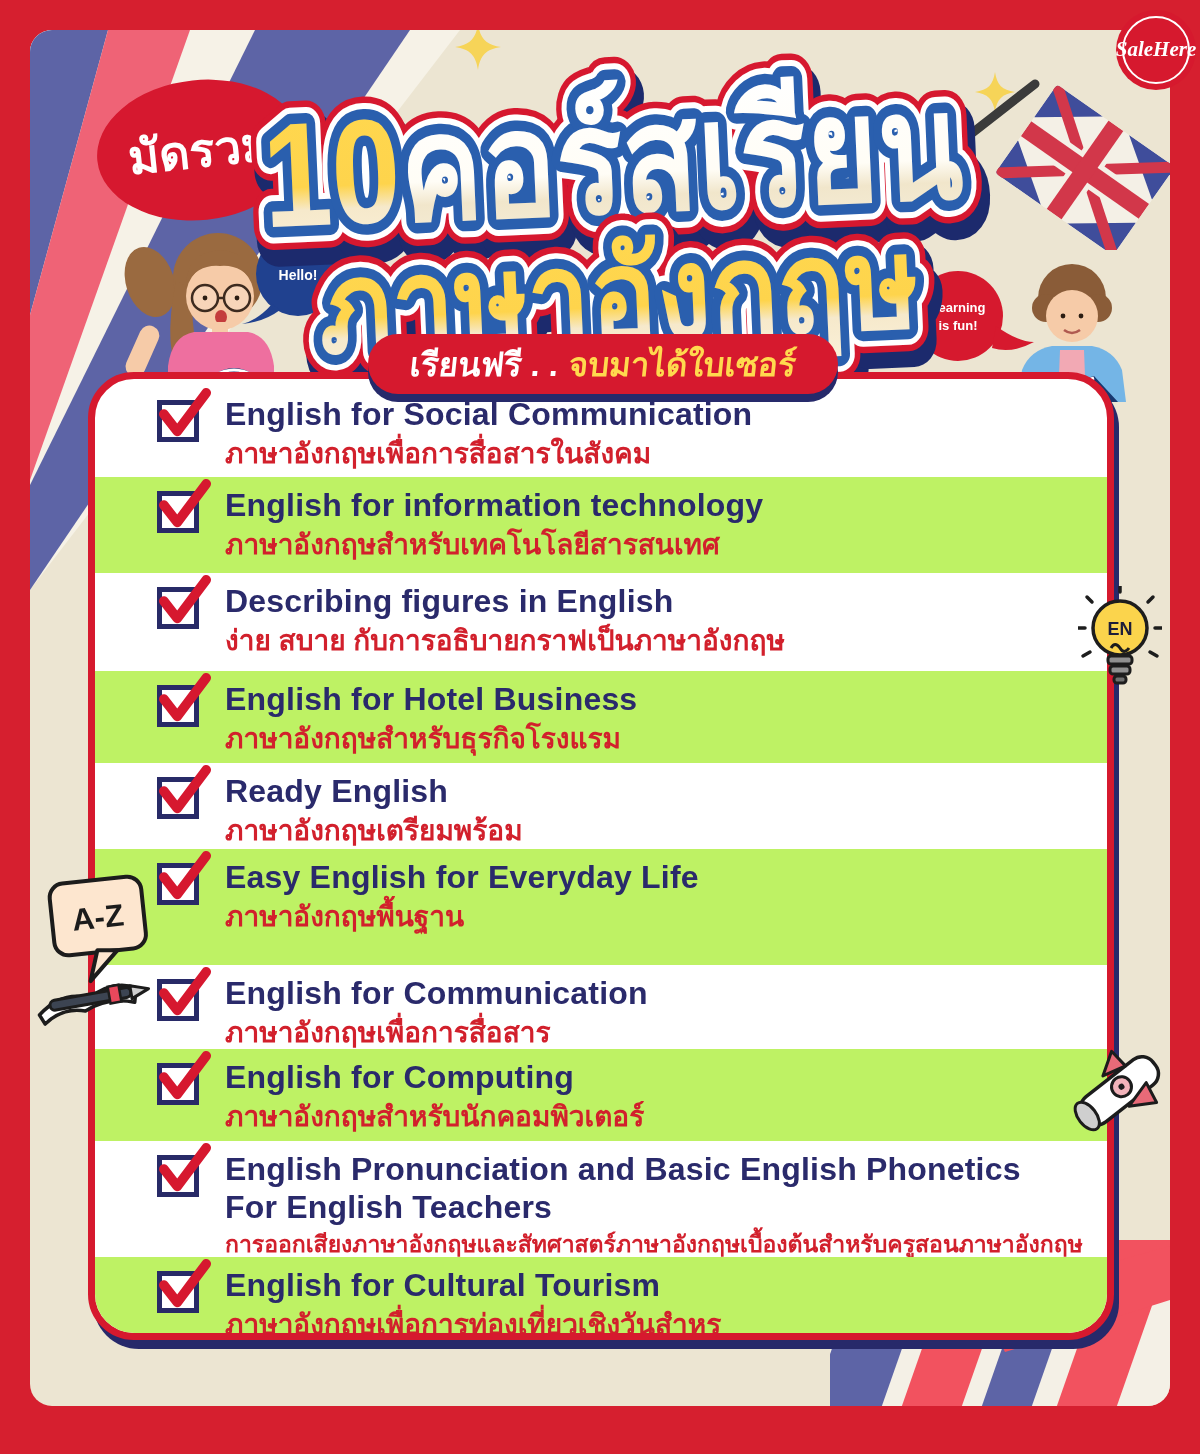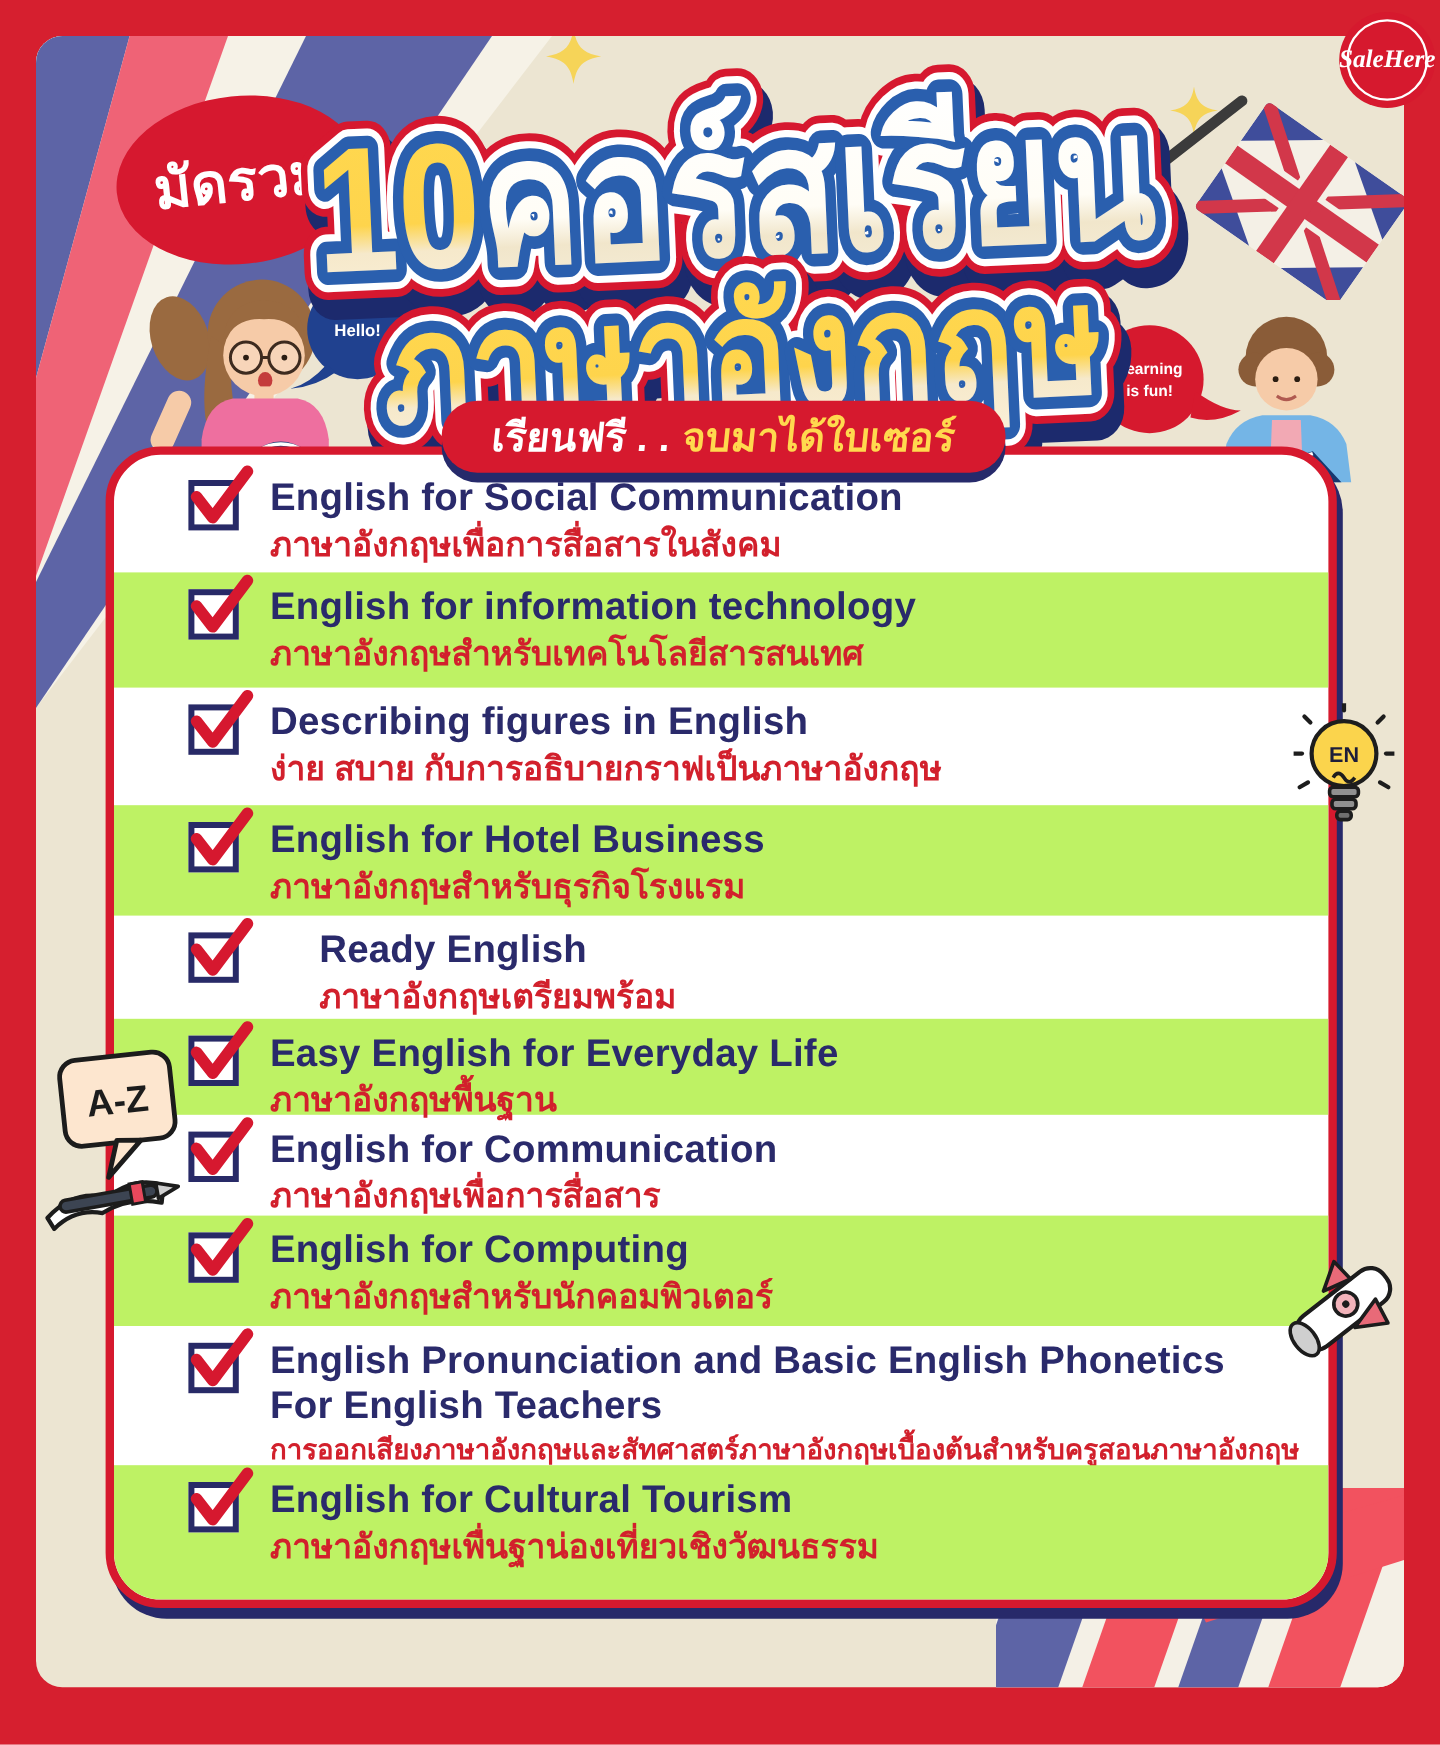--- a/index.html
+++ b/index.html
@@ -36,22 +36,22 @@
   #banner .b2{color:#ffd94e;font-size:33px;font-weight:bold;transform:skewX(-6deg);}
 
   
   #card{left:58px;top:342px;width:1026px;height:968px;background:#ffffff;border:7px solid #d6192e;border-radius:46px;box-shadow:5px 9px 0 #27296a;z-index:5;overflow:hidden;display:flex;flex-direction:column;}
   .row{display:flex;align-items:flex-start;padding:9px 26px 4px 62px;flex:0 0 auto;}
   .row.yellow{background:#bef264;}
   .row:nth-child(1){height:98px;padding-top:16px;}
   .row:nth-child(2){height:96px;}
   .row:nth-child(3){height:98px;}
   .row:nth-child(4){height:92px;}
-  .row:nth-child(5){height:86px;gap:41px;}
-  .row:nth-child(6){height:80px;}
+  .row:nth-child(5){height:86px;}
+  .row:nth-child(6){height:116px;}
   .row:nth-child(7){height:84px;}
   .row:nth-child(8){height:92px;}
   .row:nth-child(9){height:116px;}
   .row:nth-child(10){flex:1 1 auto;}
   .cbx{flex:0 0 auto;position:relative;width:42px;height:42px;background:#ffffff;border:5px solid #282a67;margin-top:5px;}
   .cbx svg{position:absolute;top:-18px;left:-6px;}
   .txt{margin-left:26px;min-width:0;}
   .en{font-size:32px;font-weight:bold;color:#2a2a6b;line-height:1.2;letter-spacing:.2px;max-width:860px;}
   .th{font-size:28px;font-weight:bold;color:#d2202c;line-height:1.28;margin-top:3px;}
   .row.tall .th{font-size:23px;white-space:nowrap;}
@@ -307,21 +307,21 @@
           </span>
       </div>
       <div class="row yellow">
         <span class="cbx">
             <svg width="58" height="54" viewBox="0 0 60 56">
               <path d="M8 28 L22 46 L52 6" stroke="#d6182f" stroke-width="10" stroke-linecap="round" stroke-linejoin="round" fill="none"></path>
             </svg>
           </span>
         <span class="txt">
             <div class="en">English for Cultural Tourism</div>
-            <div class="th">ภาษาอังกฤษเพื่นฐาน่องเที่ยวเชิงวัฒนธรรม</div>
+            <div class="th">ภาษาอังกฤษเพื่อการท่องเที่ยวเชิงวันสำหร</div>
           </span>
       </div>
     </div>
   </div>
 
   <div id="logo">
     <div class="ring">
       <span>Sale</span>
       <span>Here</span>
     </div>

